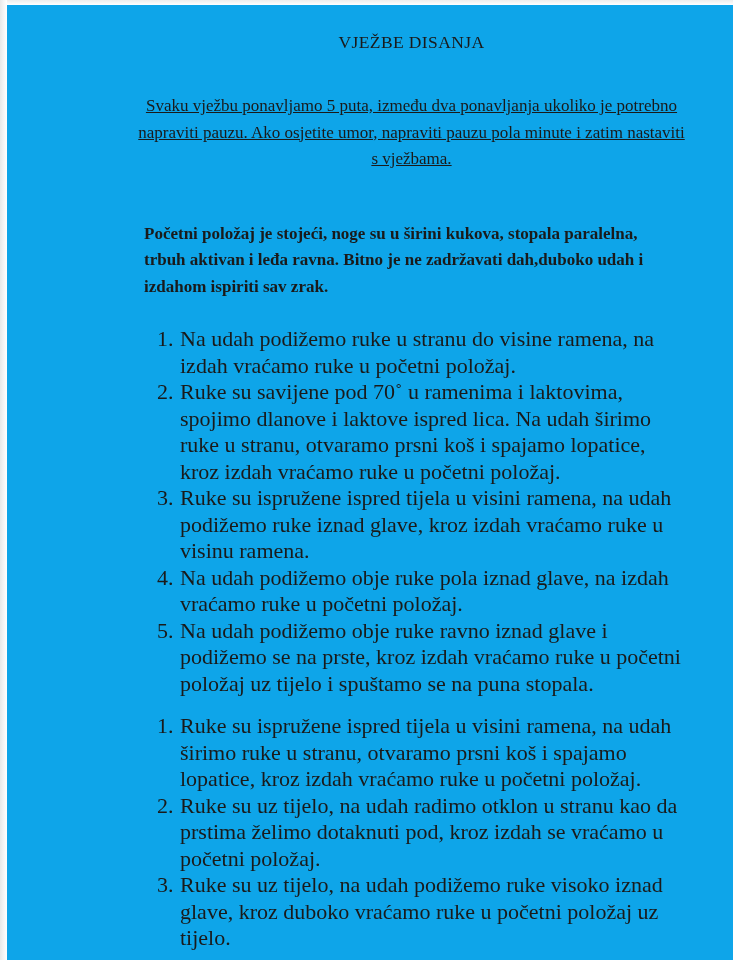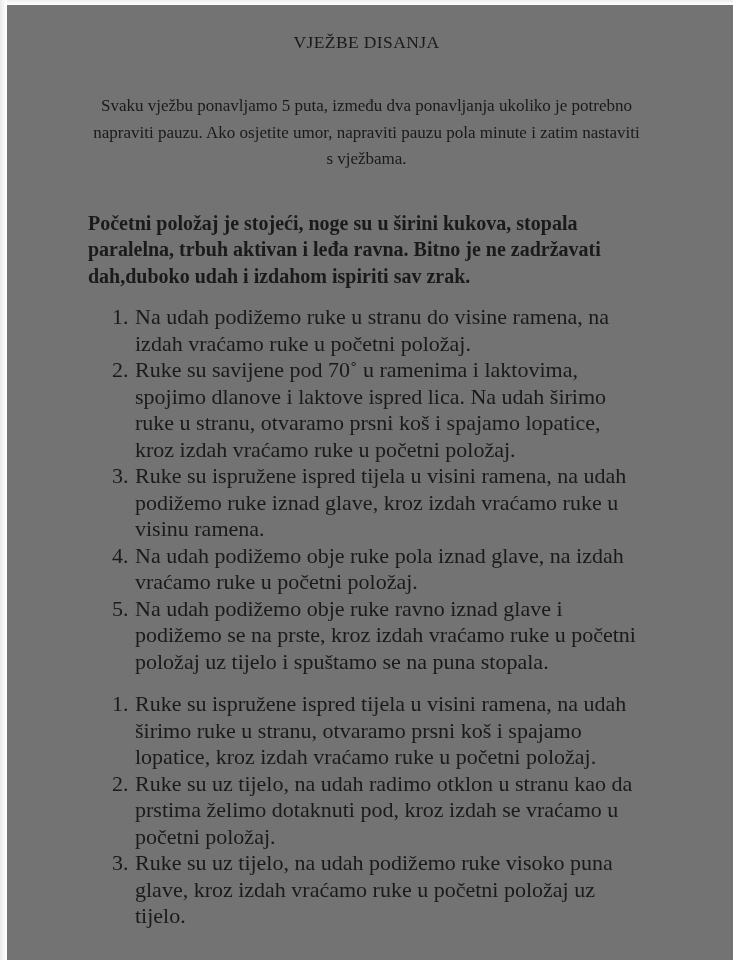--- a/index.html
+++ b/index.html
@@ -13,23 +13,24 @@
     font-family: "Liberation Serif", "DejaVu Serif", serif;
     color: #1a1a1a;
     -webkit-font-smoothing: antialiased;
   }
 
   .page {
     position: relative;
     width: 733px;
     height: 960px;
     margin: 0 auto;
-    background: #737373;
+    background: #0ea5e9;
     overflow: hidden;
     box-sizing: border-box;
+    padding-left: 45px;
   }
 
   
   .page-edge-left {
     position: absolute;
     top: 0;
     left: 0;
     width: 7px;
     height: 100%;
     background: linear-gradient(to right, #e9e9e9 0%, #f6f6f6 55%, #ffffff 100%);
@@ -62,27 +63,28 @@
   }
 
   .intro-paragraph {
     text-align: center;
     font-size: 17px;
     line-height: 26.5px;
     margin: 0;
     padding-top: 40px;
     padding-left: 2px;
     padding-right: 2px;
+    text-decoration: underline;
   }
 
   .section-lead {
-    font-size: 20px;
+    font-size: 17px;
     line-height: 26.5px;
     font-weight: 700;
-    margin: 0;
+    margin: 11px;
     text-align: left;
   }
 
   .section-lead.first {
     padding-top: 37px;
   }
 
   .section-lead.second {
     padding-top: 32px;
   }
@@ -161,18 +163,18 @@
 
 
     <ol class="exercise-list list-two">
       <li>
         <span class="item-text">Ruke su ispružene ispred tijela u visini ramena, na udah širimo ruke u stranu, otvaramo prsni koš i spajamo lopatice, kroz izdah vraćamo ruke u početni položaj.</span>
       </li>
       <li>
         <span class="item-text">Ruke su uz tijelo, na udah radimo otklon u stranu kao da prstima želimo dotaknuti pod, kroz izdah se vraćamo u početni položaj.</span>
       </li>
       <li>
-        <span class="item-text">Ruke su uz tijelo, na udah podižemo ruke visoko puna glave, kroz izdah vraćamo ruke u početni položaj uz tijelo.</span>
+        <span class="item-text">Ruke su uz tijelo, na udah podižemo ruke visoko iznad glave, kroz duboko vraćamo ruke u početni položaj uz tijelo.</span>
       </li>
     </ol>
 
   </div>
 </div>
 
 </body></html>

